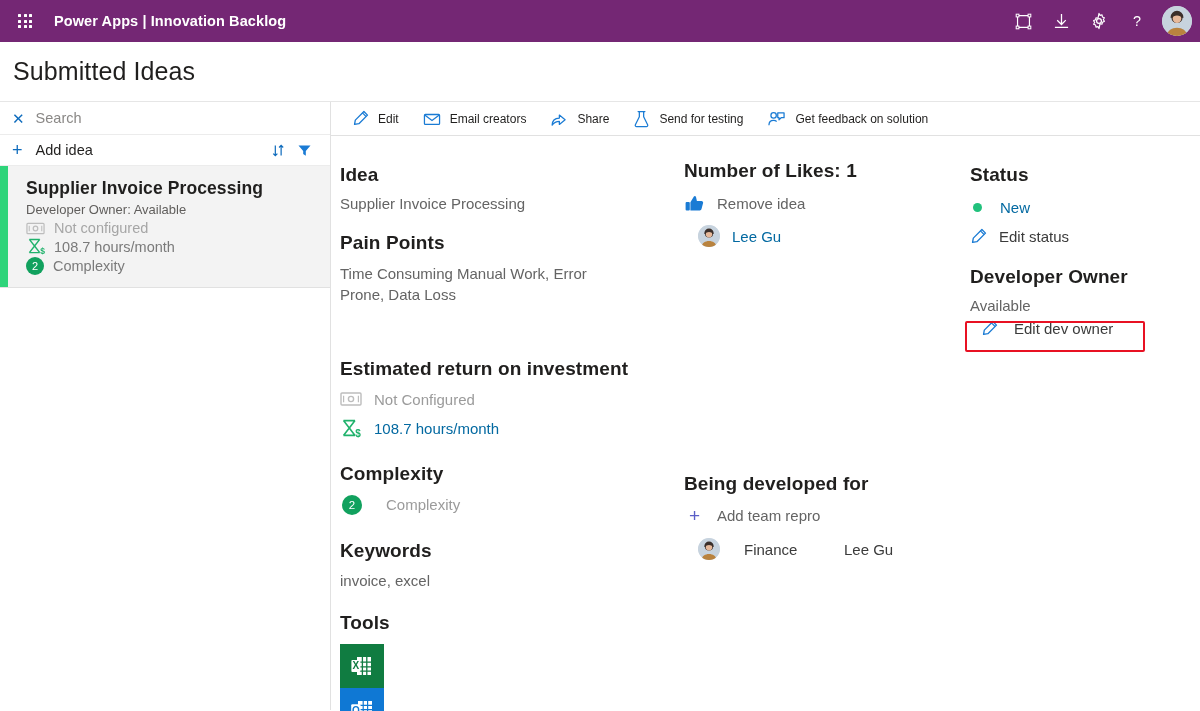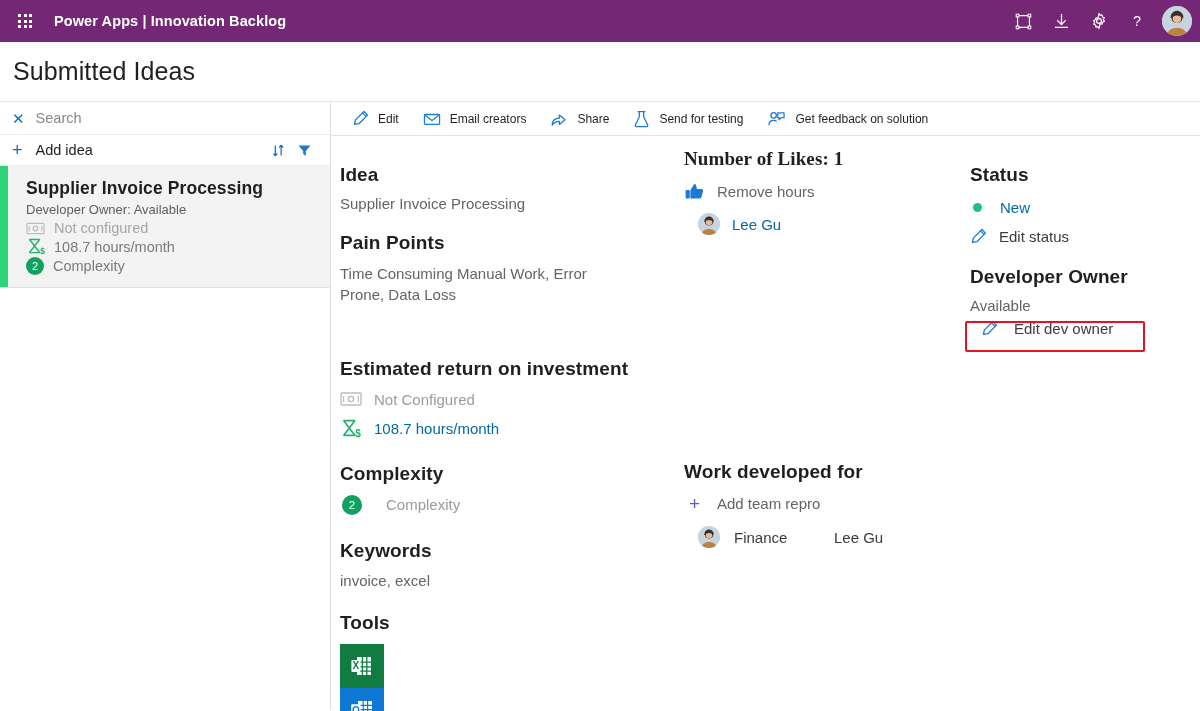--- a/index.html
+++ b/index.html
@@ -346,61 +346,61 @@
                 <path d="M12.5 15.5h12v8l-12-4.4z" fill="#fff"></path>
                 <path d="M12.5 15.5l6 4 6-4" fill="none" stroke="#0f78d4" stroke-width="1.2"></path>
                 <rect x="3.2" y="8.2" width="9.4" height="12.6" rx="1.2" fill="#fff"></rect>
                 <text x="7.9" y="17.6" font-family="Liberation Sans, sans-serif" font-size="10" font-weight="bold" fill="#0f78d4" text-anchor="middle">O</text>
               </svg>
             </div>
           </div>
         </div>
 
         <div class="col col-b">
-          <h3 class="sec" style="margin-top:12px;font-family:Liberation Serif, serif;">Number of Likes: 1</h3>
+          <h3 class="sec" style="margin-top:24px;">Number of Likes: 1</h3>
 
           <div class="row-ic" style="margin-top:12px;">
             <svg width="21" height="19" viewBox="0 0 21 19">
               <path d="M6.4 8.2l3.5-5.6c.5-.8 1.8-.7 2.1.3l.9 4.2h4.6c1.1 0 1.9 1 1.6 2l-1.6 6c-.2.8-.9 1.3-1.7 1.3H6.4z" fill="#1a7bd4"></path>
               <rect x="1.6" y="8" width="4.2" height="8.4" rx="1" fill="#1a7bd4"></rect>
             </svg>
-            <span class="link" style="color:#646464;">Remove hours</span>
+            <span class="link" style="color:#646464;">Remove idea</span>
           </div>
 
           <div class="row-ic" style="margin-top:12px; margin-left:14px;">
             <span class="avatar-sm">
               <svg class="face" width="22" height="22" viewBox="0 0 30 30">
                 <circle cx="15" cy="15" r="15" fill="#c7d3de"></circle>
                 <circle cx="15" cy="11.5" r="5.6" fill="#3b2f2a"></circle>
                 <circle cx="15" cy="12.6" r="4.3" fill="#e7b99a"></circle>
                 <path d="M8.6 11.2a6.4 6.4 0 0 1 12.8 0c0 1-.5 1.2-1 .6-1-1.2-3-2.2-5.4-2.2s-4.4 1-5.4 2.2c-.5.6-1 .4-1-.6z" fill="#3b2f2a"></path>
                 <path d="M4.6 30c.8-5.4 5.1-8.2 10.4-8.2S24.6 24.6 25.4 30z" fill="#b9833f"></path>
               </svg>
             </span>
             <span class="t">Lee Gu</span>
           </div>
 
-          <h3 class="sec" style="margin-top:226px;">Work developed for</h3>
+          <h3 class="sec" style="margin-top:226px;">Being developed for</h3>
 
           <div class="row-ic" style="margin-top:11px;">
             <span style="color:#5b5fc7;font-size:19px;line-height:1;width:21px;text-align:center;">+</span>
             <span class="link" style="color:#646464;">Add team repro</span>
           </div>
 
           <div class="row-ic" style="margin-top:13px; margin-left:14px;">
             <span class="avatar-sm">
               <svg class="face" width="22" height="22" viewBox="0 0 30 30">
                 <circle cx="15" cy="15" r="15" fill="#c7d3de"></circle>
                 <circle cx="15" cy="11.5" r="5.6" fill="#3b2f2a"></circle>
                 <circle cx="15" cy="12.6" r="4.3" fill="#e7b99a"></circle>
                 <path d="M8.6 11.2a6.4 6.4 0 0 1 12.8 0c0 1-.5 1.2-1 .6-1-1.2-3-2.2-5.4-2.2s-4.4 1-5.4 2.2c-.5.6-1 .4-1-.6z" fill="#3b2f2a"></path>
                 <path d="M4.6 30c.8-5.4 5.1-8.2 10.4-8.2S24.6 24.6 25.4 30z" fill="#b9833f"></path>
               </svg>
             </span>
-            <span class="t" style="color:#3b3b3b; width:88px; margin-left:2px;">Finance</span>
+            <span class="t" style="color:#3b3b3b; width:88px; margin-left:12px;">Finance</span>
             <span class="t" style="color:#3b3b3b;">Lee Gu</span>
           </div>
         </div>
 
         <div class="col col-c">
           <h3 class="sec" style="margin-top:28px;">Status</h3>
 
           <div class="row-ic" style="margin-top:13px; margin-left:3px;">
             <span class="green-dot"></span>
             <span class="t" style="margin-left:6px;">New</span>

